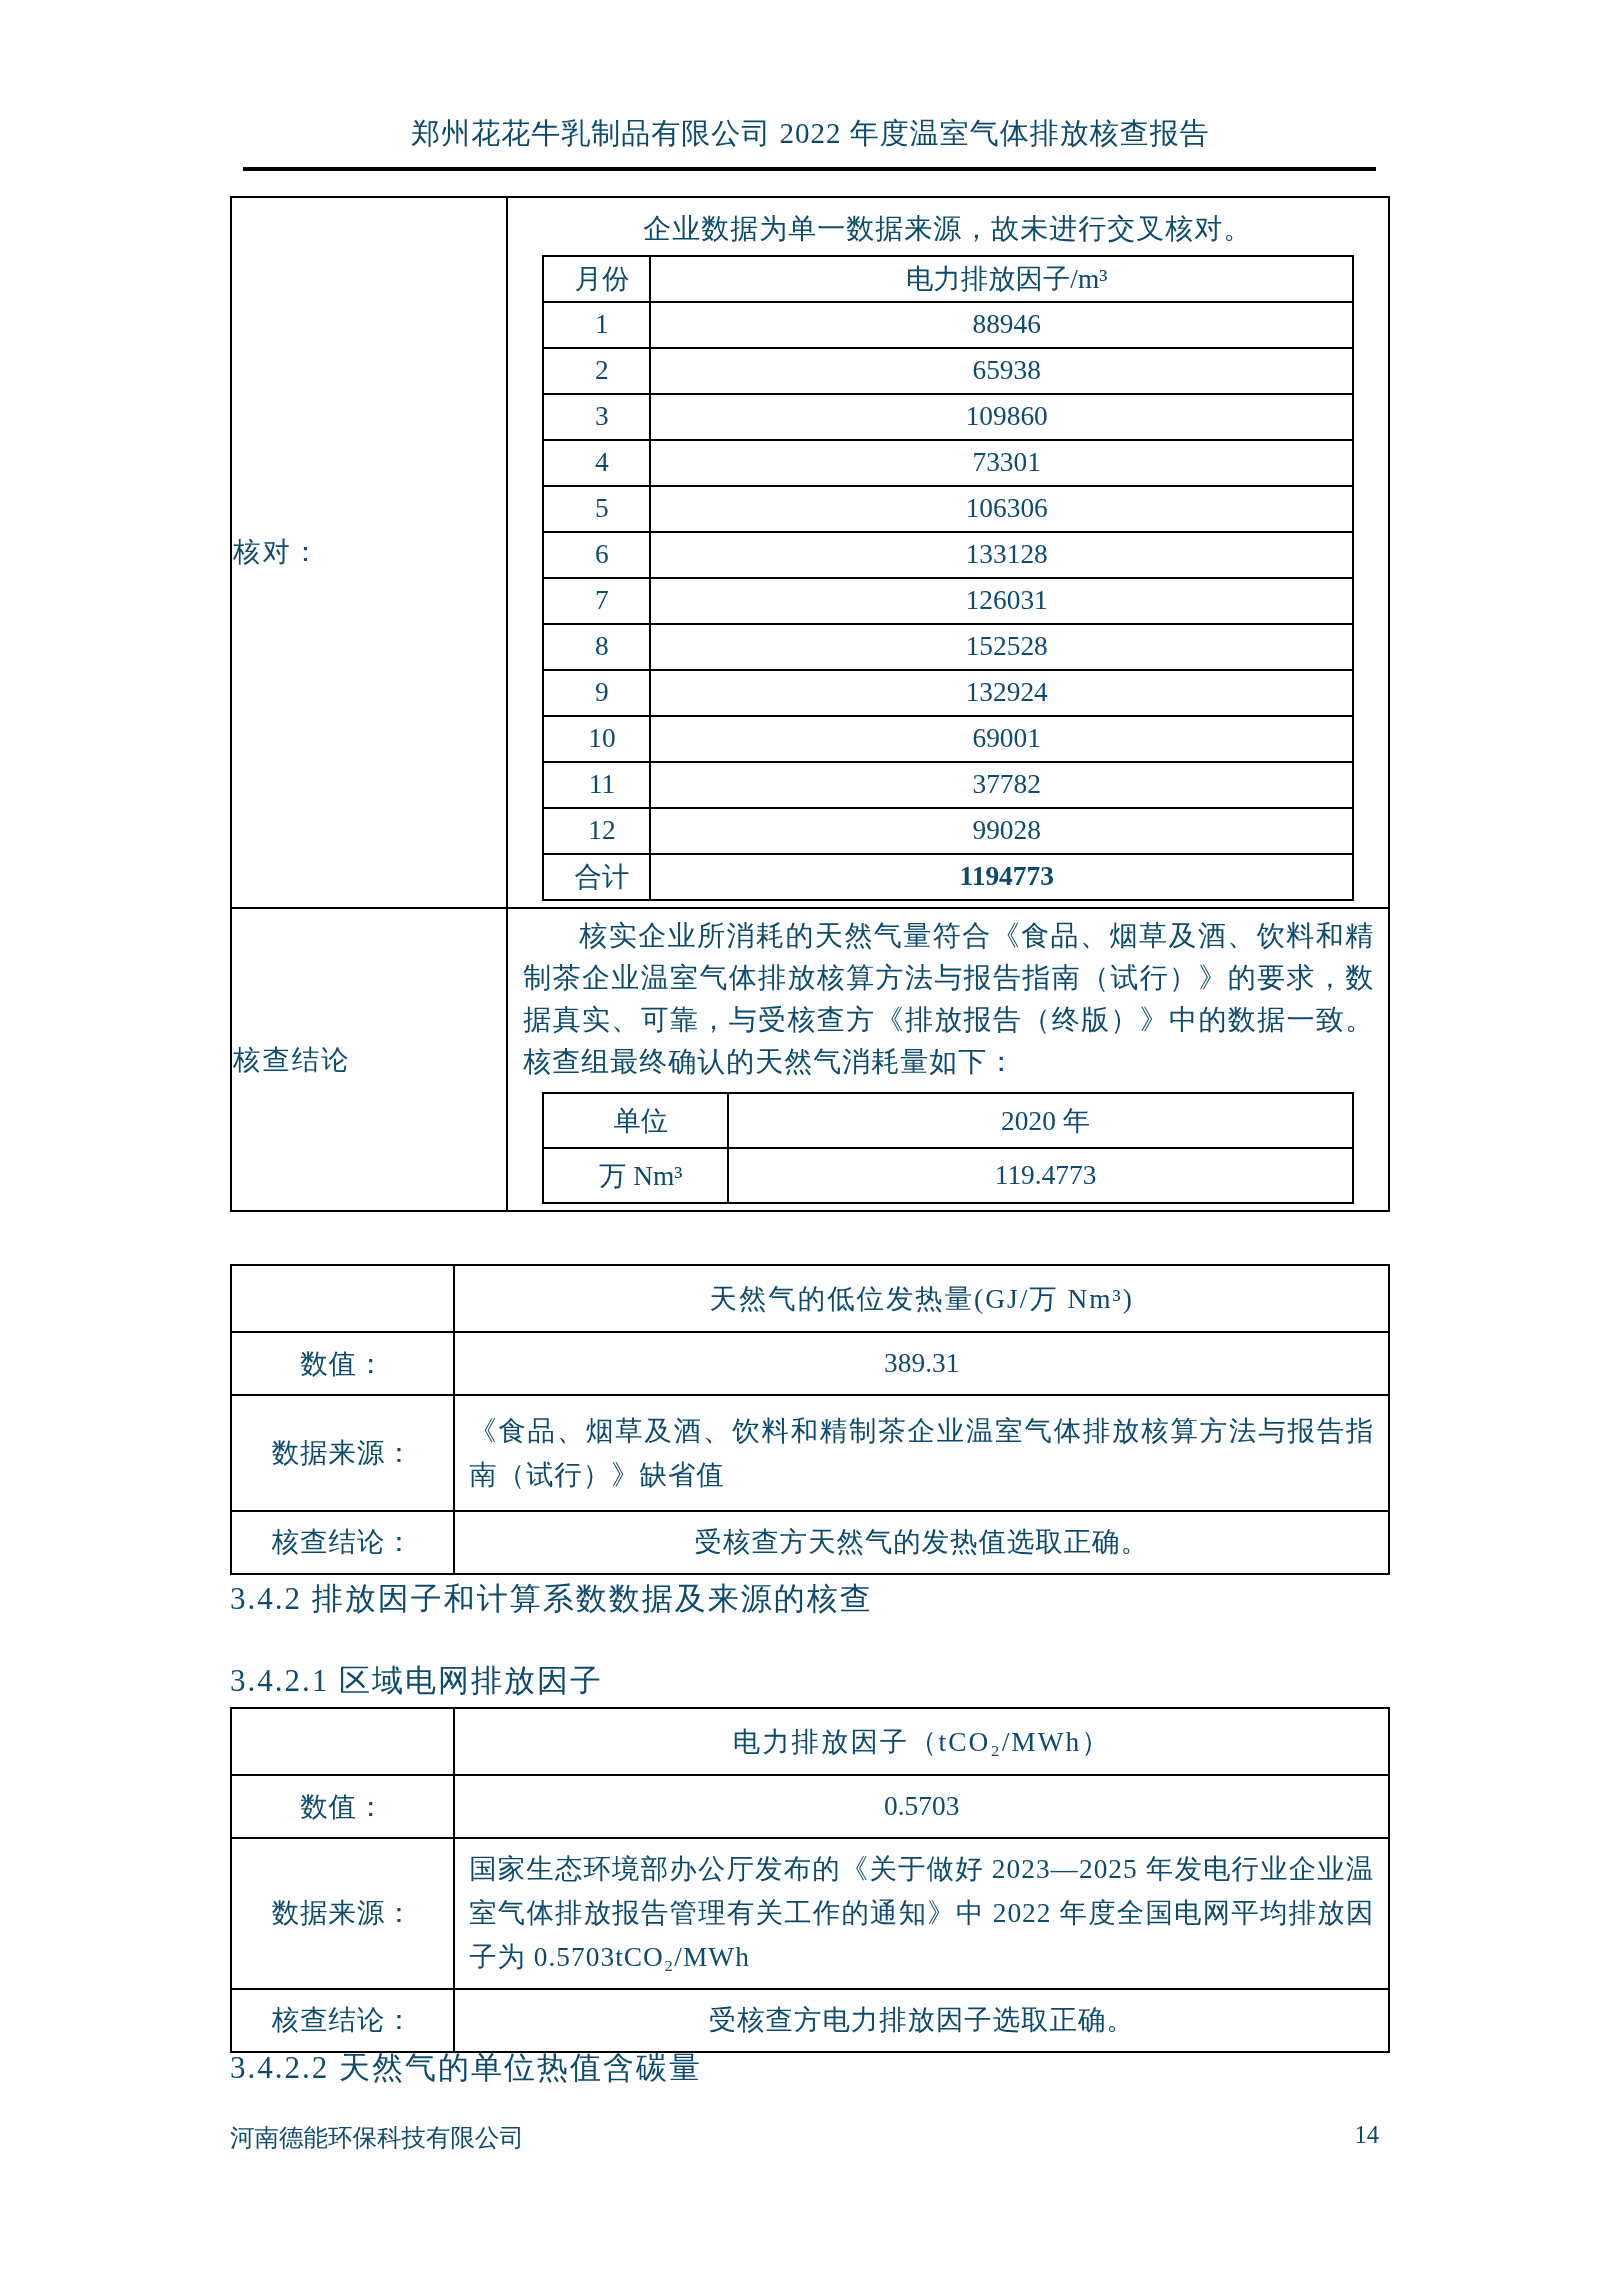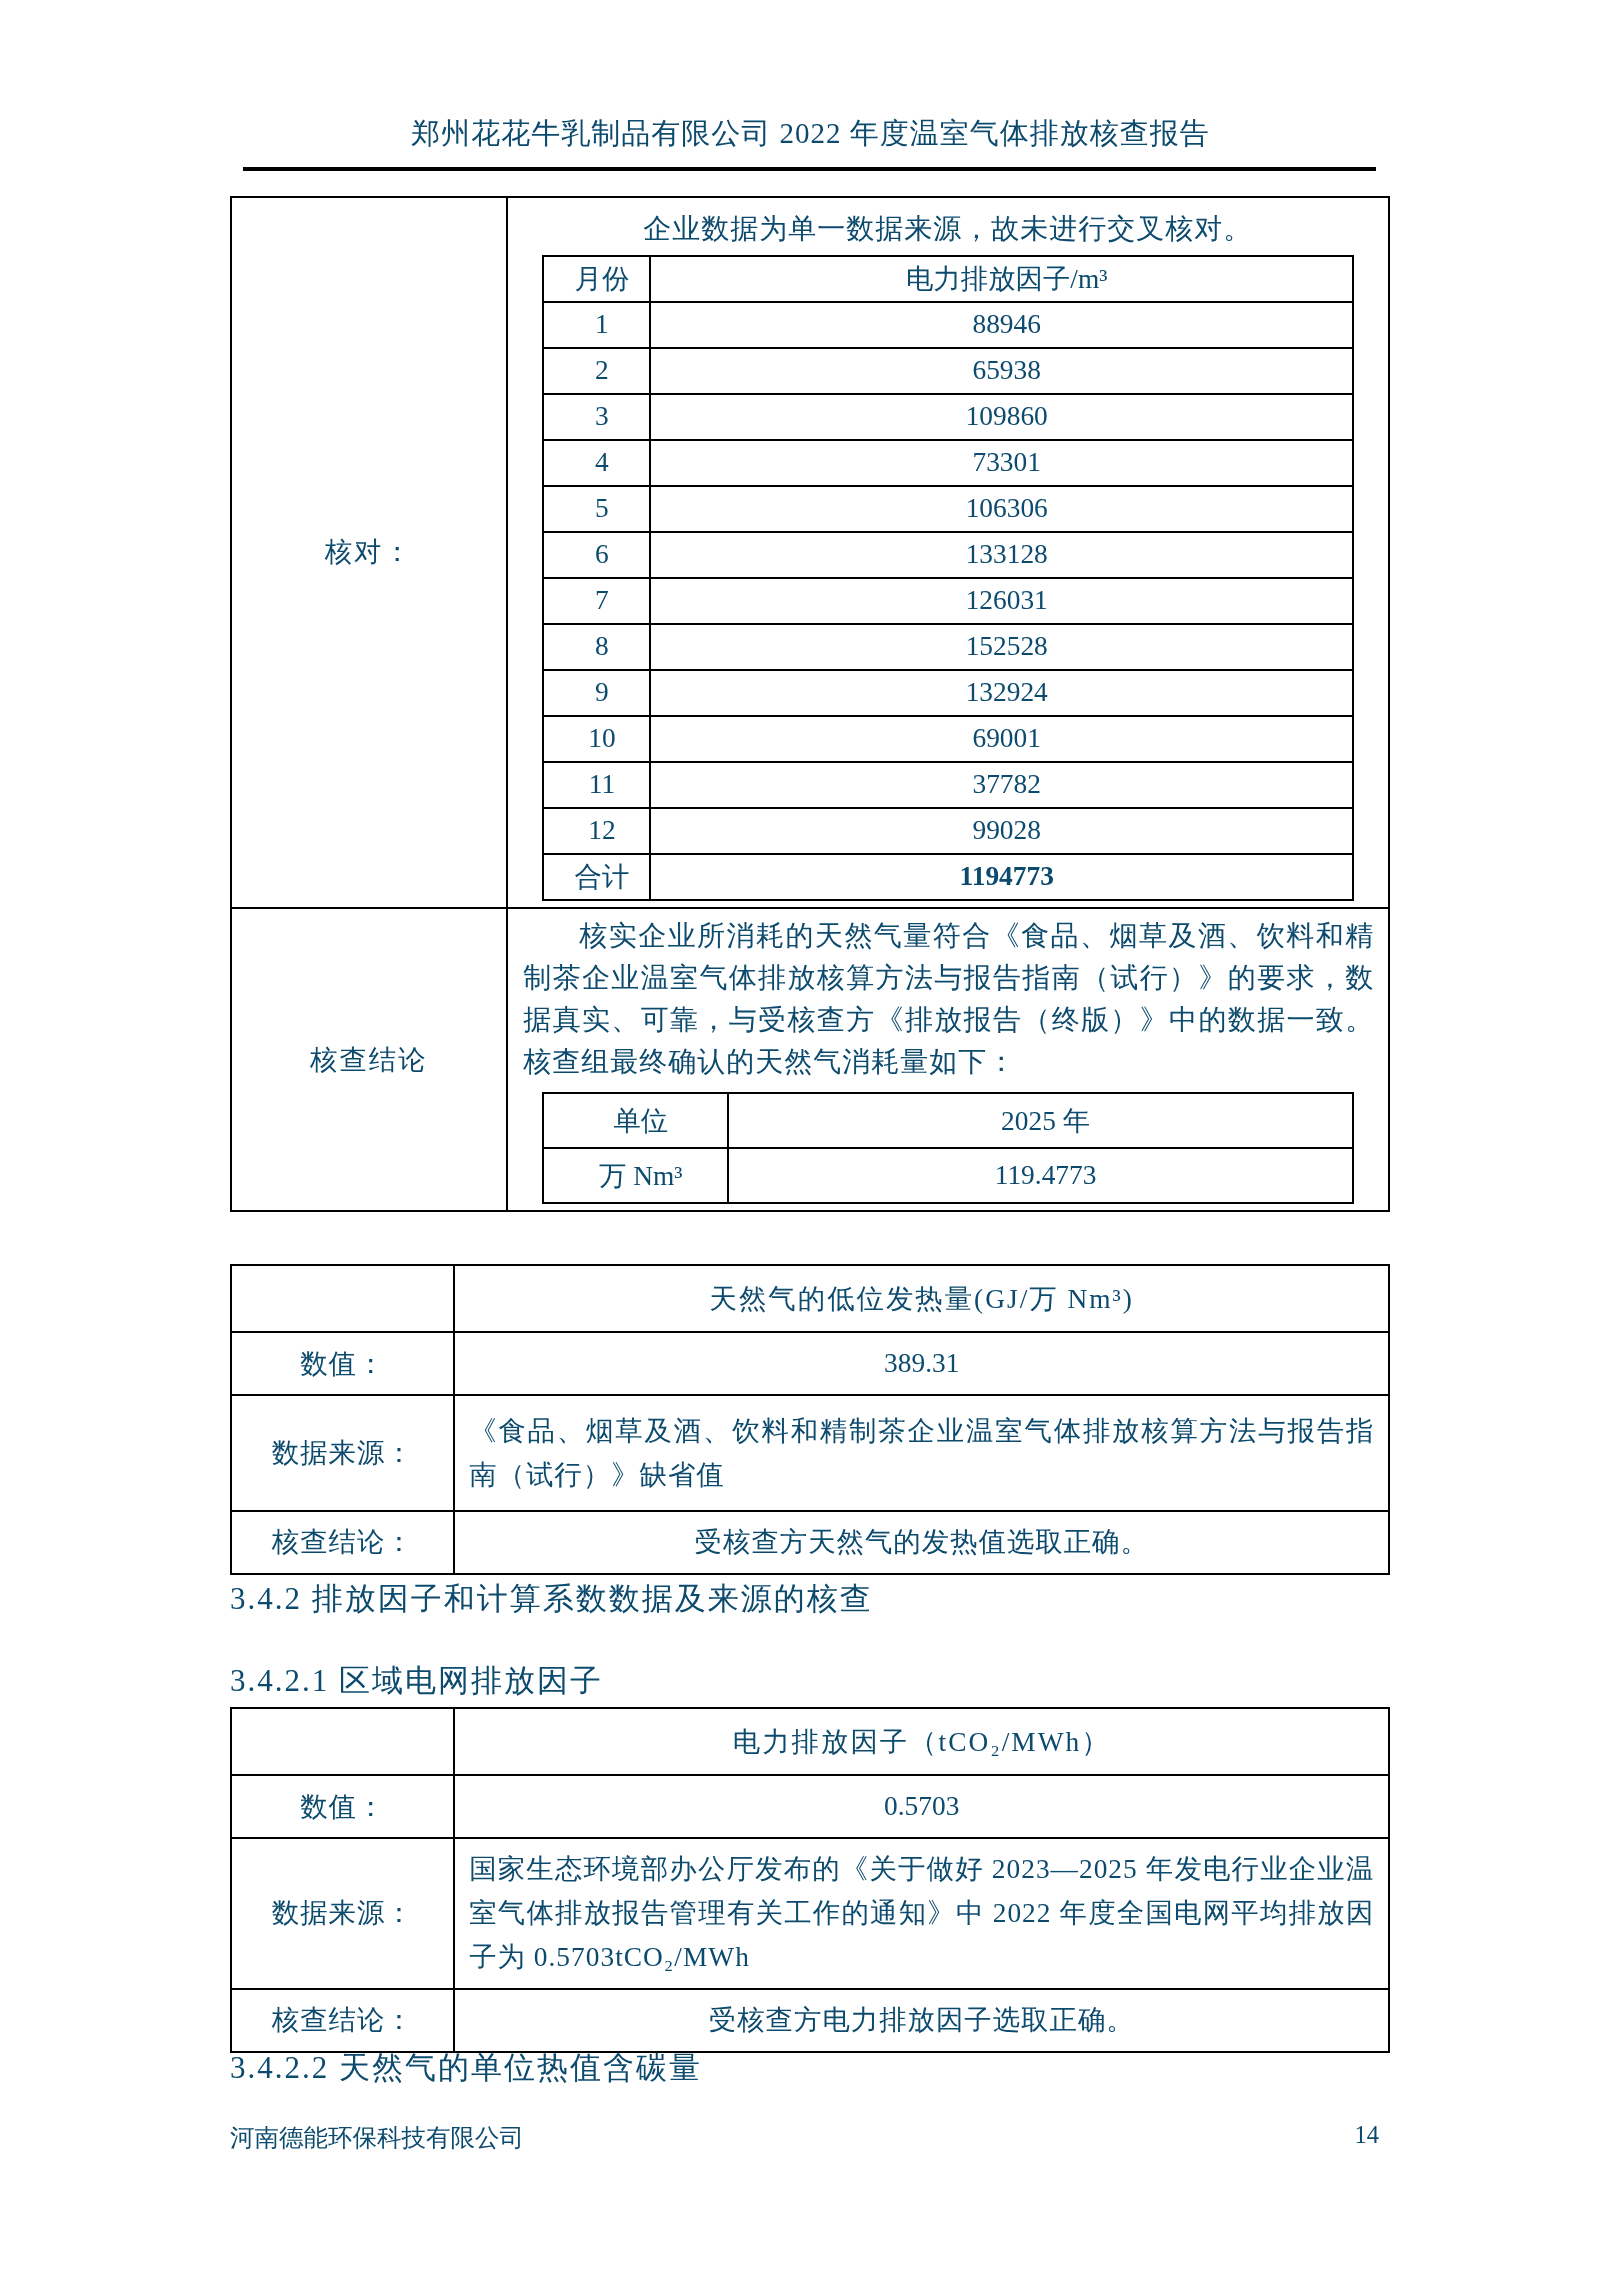--- a/index.html
+++ b/index.html
@@ -17,21 +17,21 @@
   }
   .header-rule{
     position:absolute;top:167px;left:243px;width:1133px;height:3.9px;
     background:#000;
   }
   table{border-collapse:collapse;table-layout:fixed;}
   .outer{position:absolute;left:230px;width:1160px;border:2.9px solid #000;background:#fff;}
   .outer>tbody>tr>td{border:2px solid #000;font-size:27.4px;}
   .t1{top:196px;}
   .label-cell{
-    text-align:center;vertical-align:middle;font-size:28px;letter-spacing:2px;
+    vertical-align:middle;font-size:28px;letter-spacing:2px;
   }
   .content-cell{vertical-align:top;padding:3.9px 2px 5.9px 2px;}
   .note-line{
     text-align:center;font-size:28px;line-height:53px;height:53px;letter-spacing:1px;
   }
   .inner{
     width:92.6%;margin:0 auto;border:2.9px solid #000;
   }
   .inner td{border:2px solid #000;font-size:27.4px;text-align:center;padding-left:12px;}
   .monthly td{height:42px;}
@@ -158,21 +158,21 @@
         <td class="content-cell">
           <p class="para">核实企业所消耗的天然气量符合《食品、烟草及酒、饮料和精制茶企业温室气体排放核算方法与报告指南（试行）》的要求，数据真实、可靠，与受核查方《排放报告（终版）》中的数据一致。核查组最终确认的天然气消耗量如下：</p>
           <table class="inner confirmed">
             <colgroup>
                 <col class="unit-col" style="width:22.8%">
                 <col style="width:77.2%">
               </colgroup>
             <tbody>
               <tr>
                 <td>单位</td>
-                <td>2025 年</td>
+                <td>2020 年</td>
               </tr>
               <tr>
                 <td>万 Nm³</td>
                 <td>119.4773</td>
               </tr>
             </tbody>
           </table>
         </td>
       </tr>
     </tbody>

